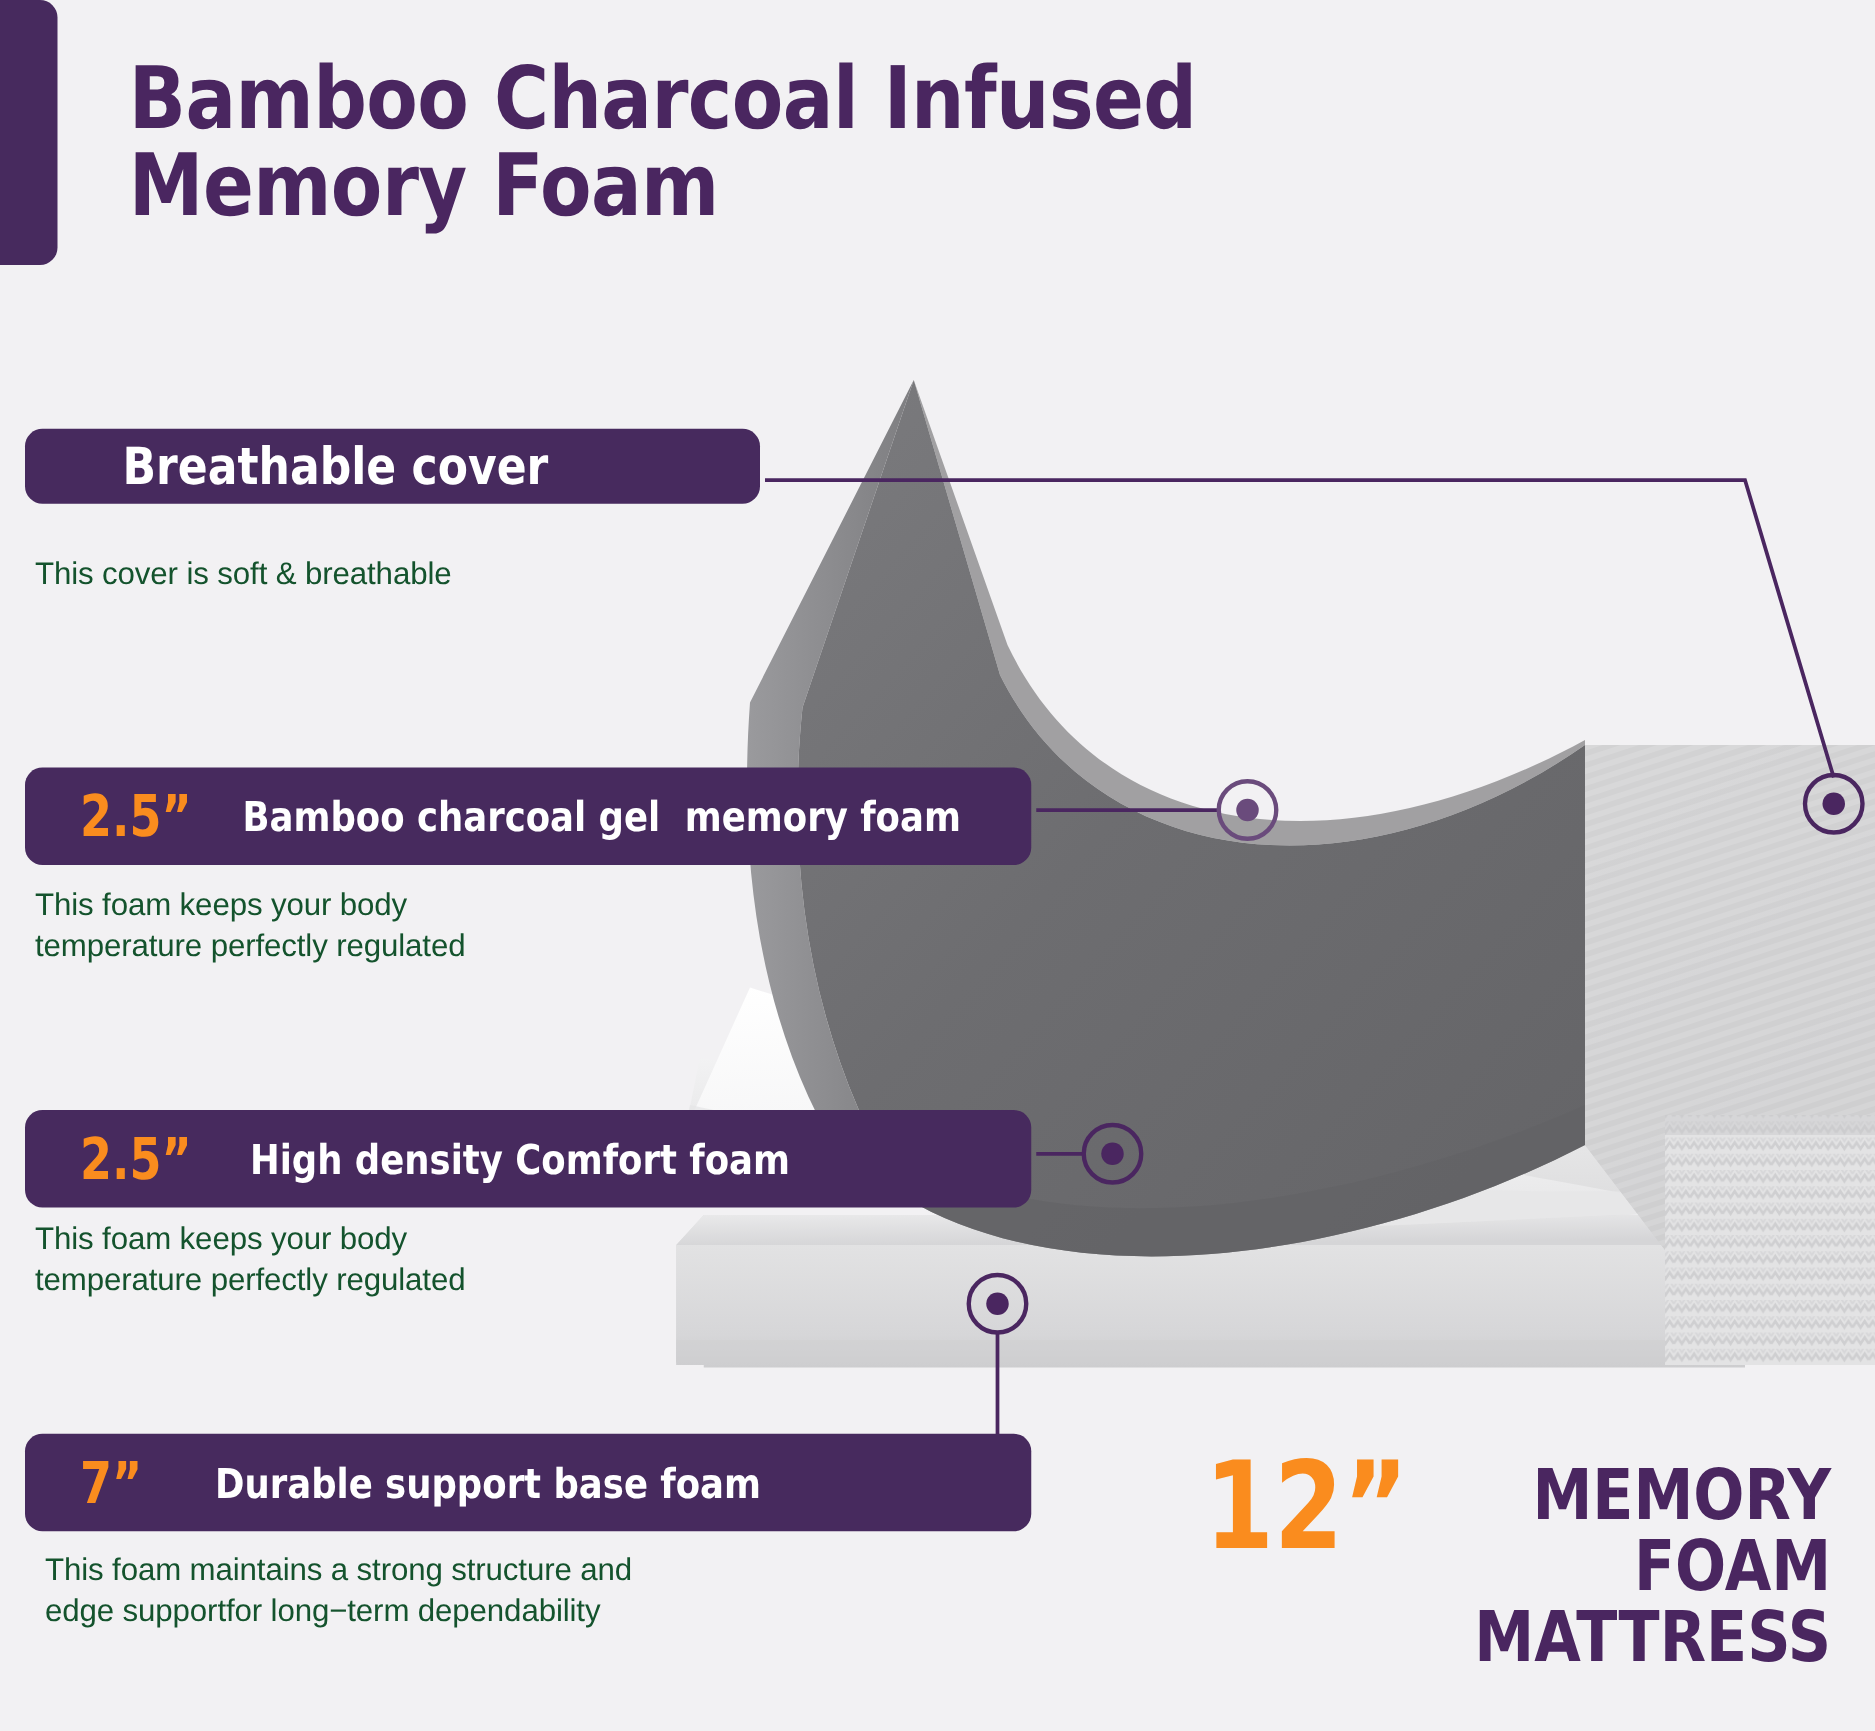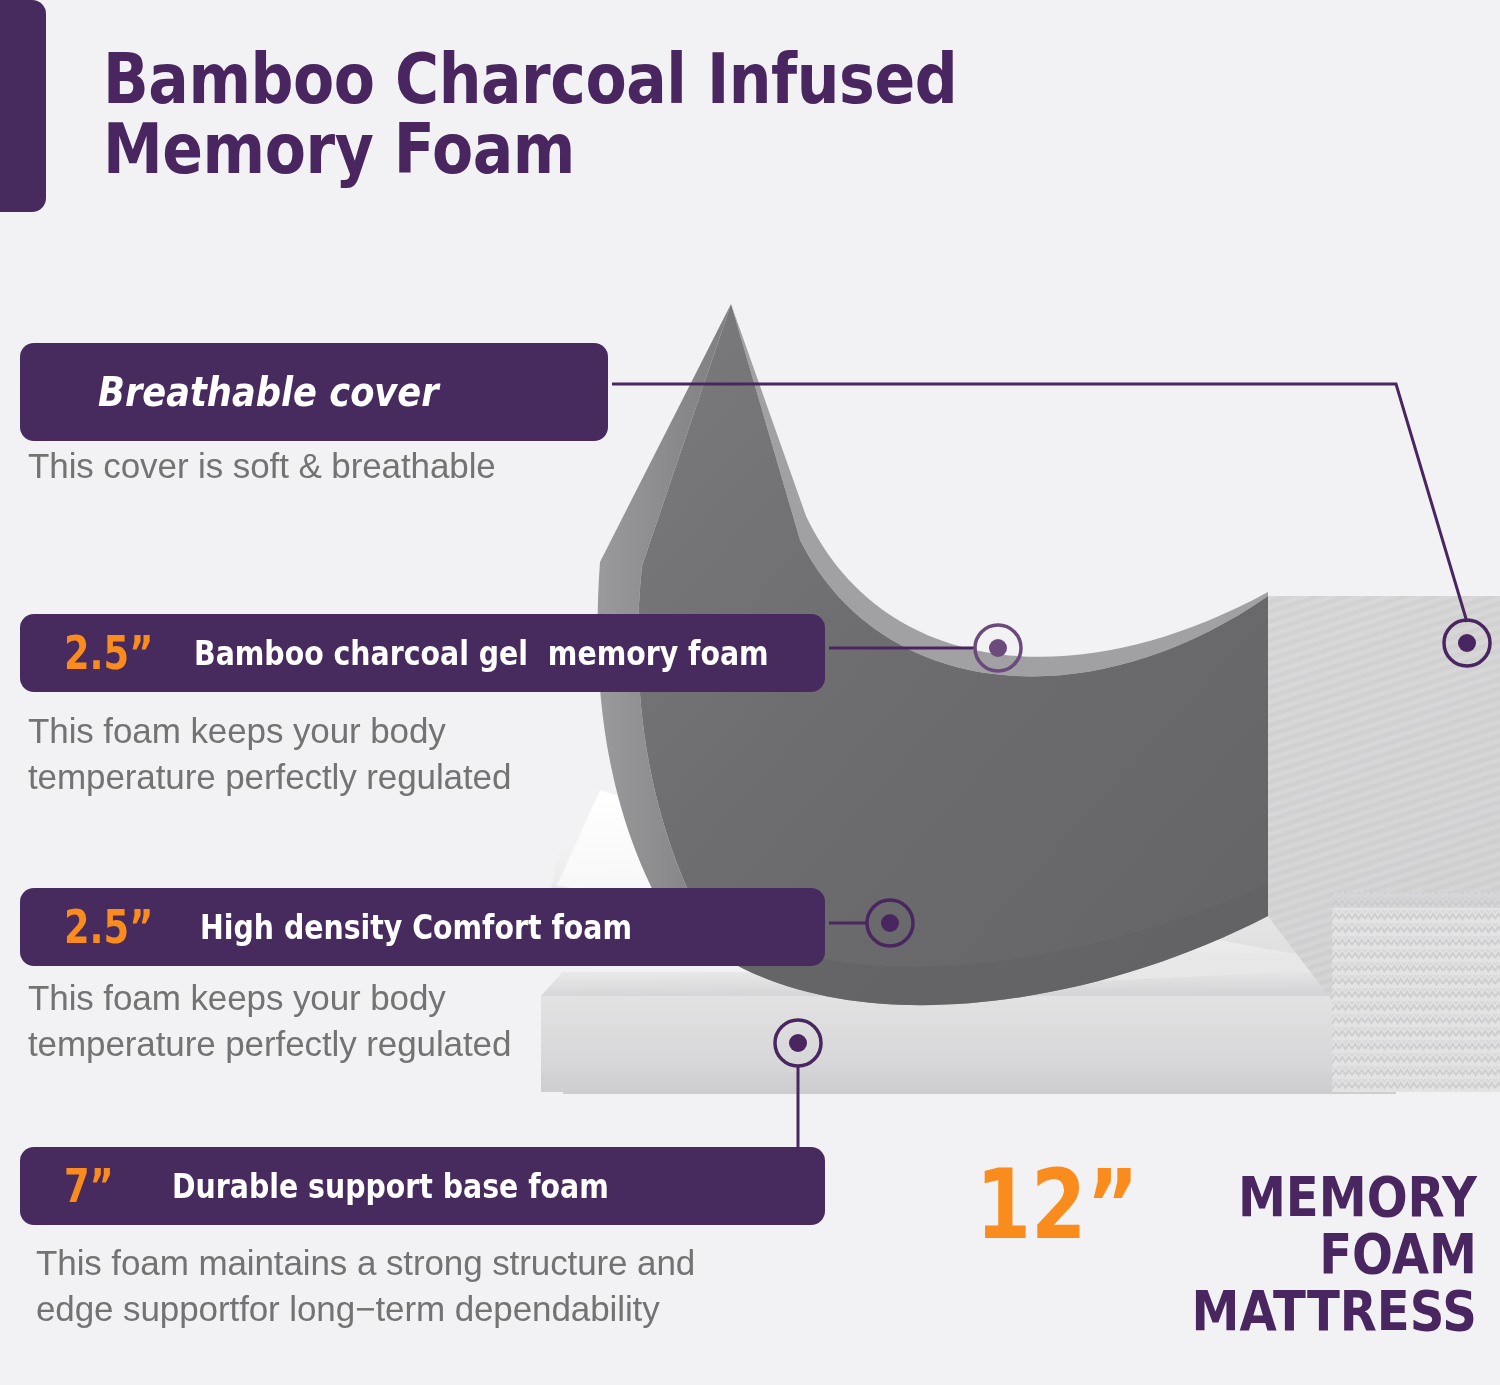--- a/index.html
+++ b/index.html
@@ -81,56 +81,57 @@
     color: #ffffff;
     font-family: "DejaVu Sans", sans-serif;
     font-weight: bold;
     font-size: 33px;
     line-height: 1;
     transform: scaleX(0.86);
     transform-origin: left center;
     display: inline-block;
     white-space: pre;
   }
-  .badge.b1 { left: 20px; top: 343px; width: 588px; height: 98px; font-style: italic; }
+  .badge.b1 { left: 20px; top: 343px; width: 588px; height: 60px; }
   .badge.b1 .blabel { font-size: 41px; margin-left: 56px; }
   .badge.b2 { left: 20px; top: 614px; width: 805px; height: 78px; }
   .badge.b3 { left: 20px; top: 888px; width: 805px; height: 78px; }
   .badge.b4 { left: 20px; top: 1147px; width: 805px; height: 78px; }
 
   .badge.b2 .measure { margin-left: 22px; }
   .badge.b3 .measure { margin-left: 22px; }
   .badge.b4 .measure { margin-left: 22px; }
   .badge.b2 .blabel { margin-left: 24px; }
   .badge.b3 .blabel { margin-left: 30px; }
   .badge.b4 .blabel { margin-left: 52px; }
 
   
   .desc {
     position: absolute;
-    color: #737373;
+    color: #14532d;
     font-family: "Liberation Sans", sans-serif;
-    font-size: 35px;
+    font-size: 25px;
     line-height: 1.30;
     white-space: pre-line;
     letter-spacing: -0.1px;
   }
   .desc.d1 { left: 28px; top: 443px; width: 700px; }
   .desc.d2 { left: 28px; top: 708px; width: 700px; }
   .desc.d3 { left: 28px; top: 975px; width: 700px; }
   .desc.d4 { left: 36px; top: 1240px; width: 830px; }
 
   
   .lockup {
     position: absolute;
     left: 940px;
     top: 1160px;
     width: 525px;
     display: flex;
     align-items: flex-start;
+    justify-content: flex-end;
   }
   .lockup .size {
     color: #fa8c1e;
     font-family: "DejaVu Sans", sans-serif;
     font-weight: bold;
     font-size: 97px;
     line-height: 0.92;
     transform: scaleX(0.82);
     transform-origin: right top;
     display: inline-block;

